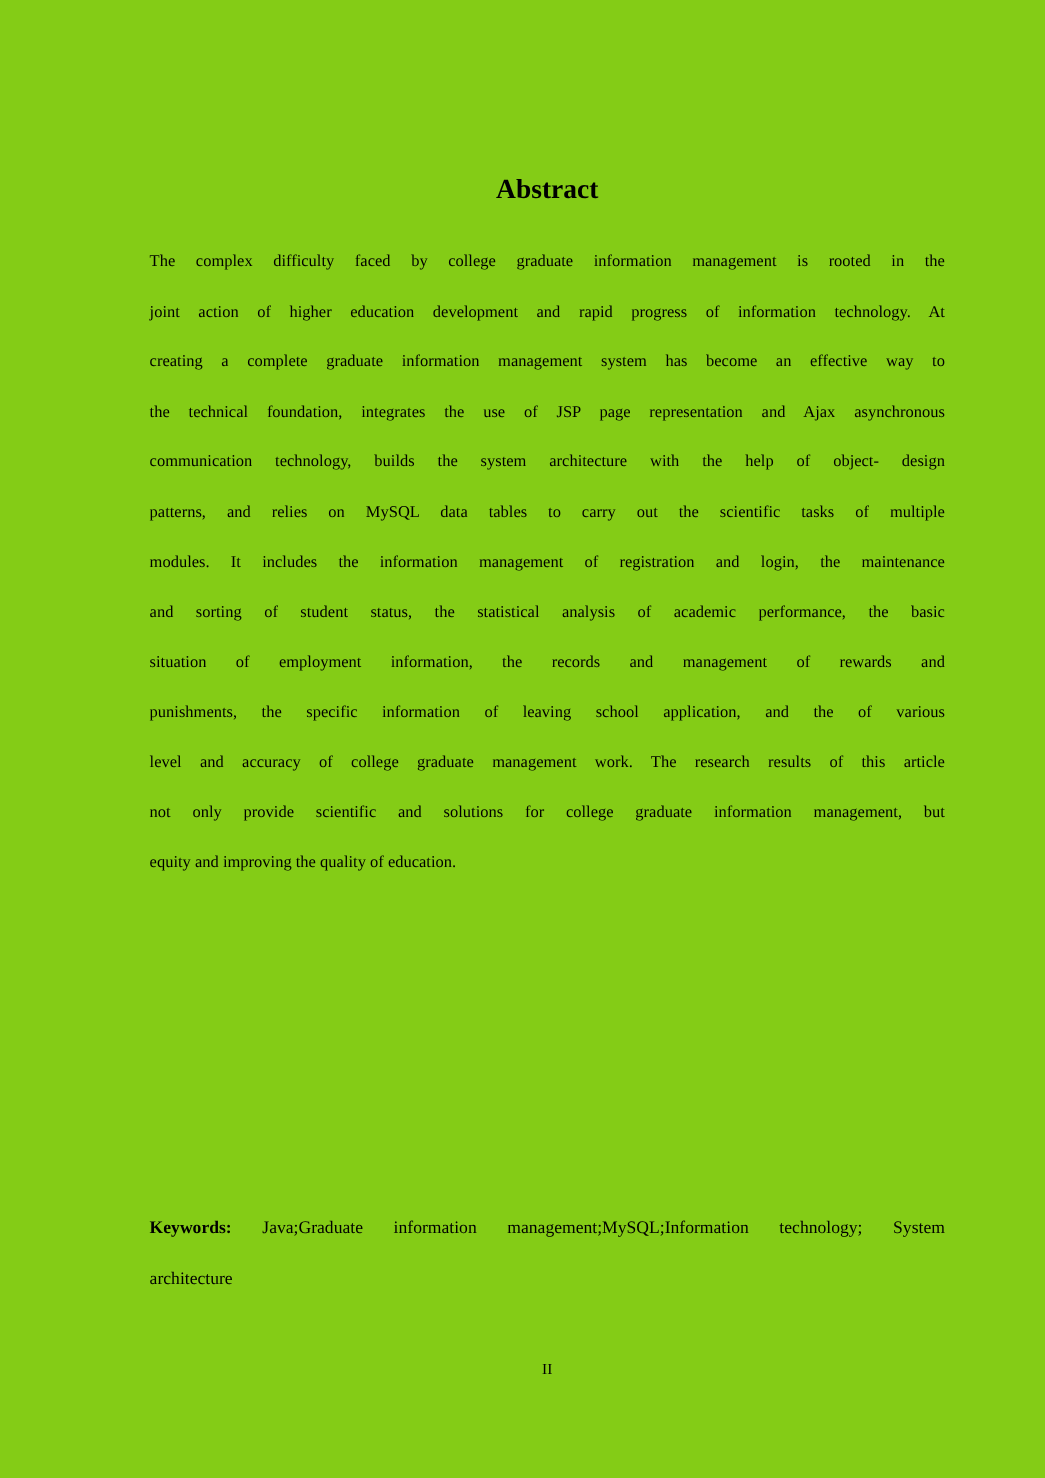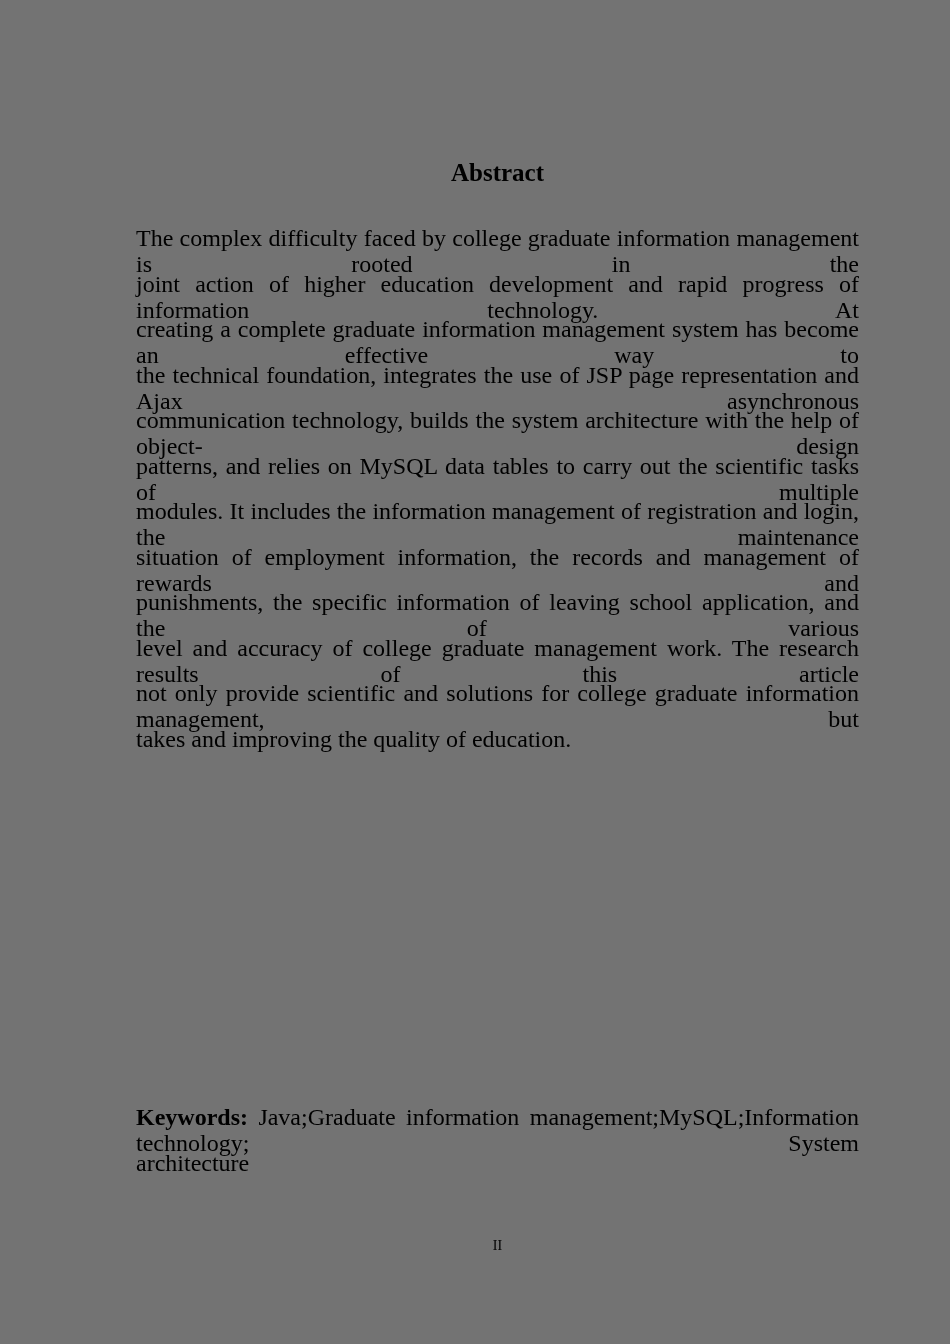--- a/index.html
+++ b/index.html
@@ -12,39 +12,39 @@
       height: 1344px;
       position: relative;
       overflow: hidden;
       font-family: "Liberation Serif", "DejaVu Serif", serif;
       color: #000000;
     }
     .page {
       position: absolute;
       left: 0; top: 0;
       width: 950px; height: 1344px;
-      background: #737373;
+      background: #84cc16;
     }
     .title {
       position: absolute;
       left: 0;
       width: 995px;
       top: 157px;
       text-align: center;
       font-weight: bold;
       font-size: 25px;
       line-height: 32px;
       margin: 0;
     }
     .body-text {
       position: absolute;
       left: 136px;
       width: 723px;
       top: 225px;
-      font-size: 24px;
+      font-size: 15px;
     }
     .line {
       height: 45.5px;
       line-height: 26px;
       text-align: justify;
       text-align-last: justify;
       white-space: nowrap;
       overflow: visible;
     }
     .line.last {
@@ -57,21 +57,21 @@
       text-align-last: justify;
     }
     .line.last span.inner {
       text-align-last: left;
     }
     .keywords {
       position: absolute;
       left: 136px;
       width: 723px;
       top: 1104px;
-      font-size: 24px;
+      font-size: 16px;
     }
     .keywords .line { height: 46px; }
     .kw-label { font-weight: bold; }
     .page-number {
       position: absolute;
       left: 0;
       width: 995px;
       top: 1237px;
       text-align: center;
       font-size: 14px;
@@ -101,33 +101,36 @@
     <div class="line">
         <span class="inner">communication technology, builds the system architecture with the help of object- design</span>
       </div>
     <div class="line">
         <span class="inner">patterns, and relies on MySQL data tables to carry out the scientific tasks of multiple</span>
       </div>
     <div class="line">
         <span class="inner">modules. It includes the information management of registration and login, the maintenance</span>
       </div>
     <div class="line">
+        <span class="inner">and sorting of student status, the statistical analysis of academic performance, the basic</span>
+      </div>
+    <div class="line">
         <span class="inner">situation of employment information, the records and management of rewards and</span>
       </div>
     <div class="line">
         <span class="inner">punishments, the specific information of leaving school application, and the of various</span>
       </div>
     <div class="line">
         <span class="inner">level and accuracy of college graduate management work. The research results of this article</span>
       </div>
     <div class="line">
         <span class="inner">not only provide scientific and solutions for college graduate information management, but</span>
       </div>
     <div class="line last">
-        <span class="inner">takes and improving the quality of education.</span>
+        <span class="inner">equity and improving the quality of education.</span>
       </div>
   </div>
 
   <div class="keywords">
     <div class="line">
       <span class="inner"><span class="kw-label">Keywords:</span><span> Java;Graduate information management;MySQL;Information technology; System</span></span>
     </div>
     <div class="line last">
         <span class="inner">architecture</span>
       </div>

